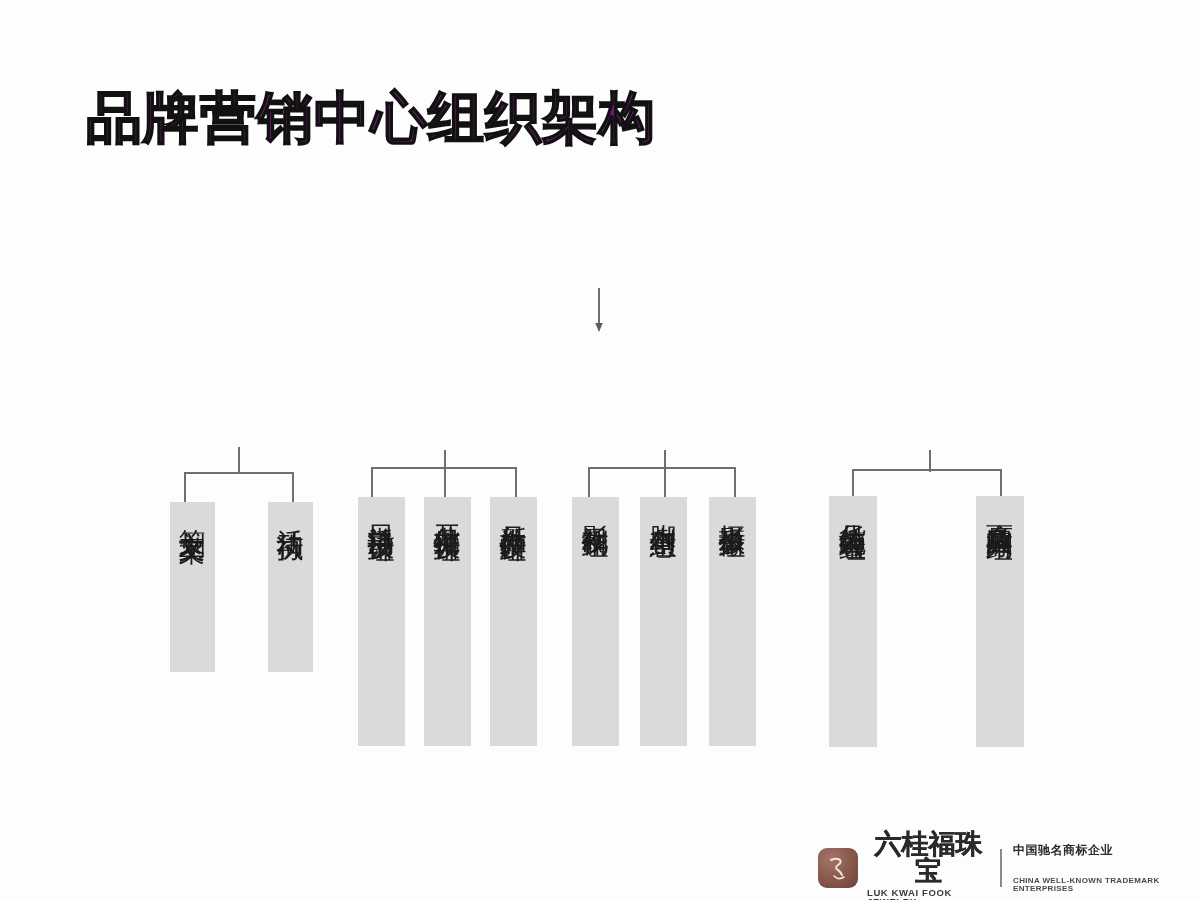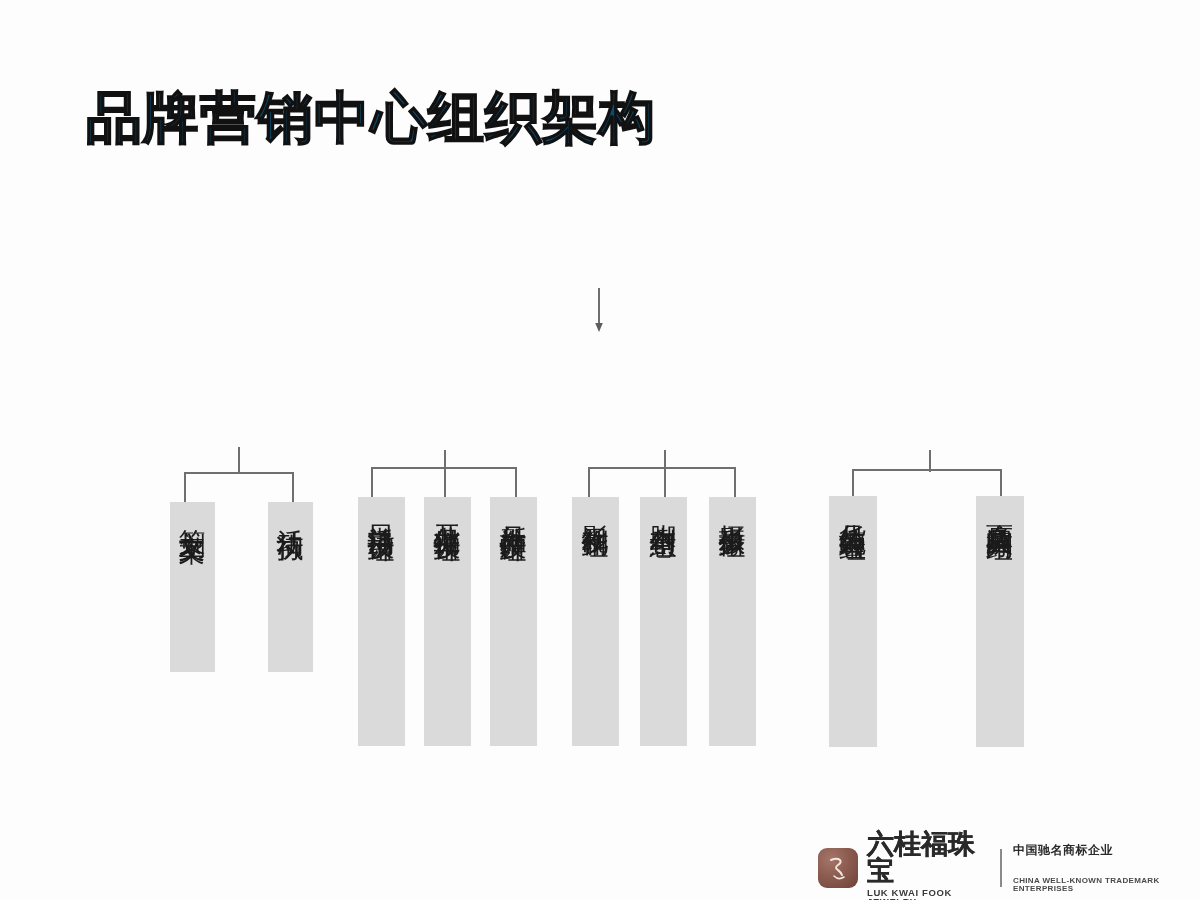--- a/index.html
+++ b/index.html
@@ -21,21 +21,21 @@
   }
 
   
   #slide-title {
     position: absolute;
     left: 86px;
     top: 86px;
     font-size: 56px;
     font-weight: bold;
     letter-spacing: 1px;
-    color: #0c4a6e;
+    color: #701a75;
     line-height: 1.15;
     white-space: nowrap;
     -webkit-text-stroke: 1.6px #111111;
   }
 
   
   .top-arrow {
     position: absolute;
     left: 595px;
     top: 288px;
@@ -110,20 +110,21 @@
     flex-direction: column;
     justify-content: center;
   }
   .logo-cn {
     font-size: 27px;
     font-weight: bold;
     color: #2a2a2a;
     letter-spacing: 0px;
     line-height: 1;
     font-family: "DejaVu Sans", "Liberation Sans", sans-serif;
+    text-align: center;
     -webkit-text-stroke: 0.3px #2a2a2a;
   }
   .logo-en {
     font-size: 9.5px;
     font-weight: bold;
     color: #3a3a3a;
     letter-spacing: 0.6px;
     line-height: 1;
     margin-top: 4px;
     font-family: "Liberation Sans", sans-serif;

